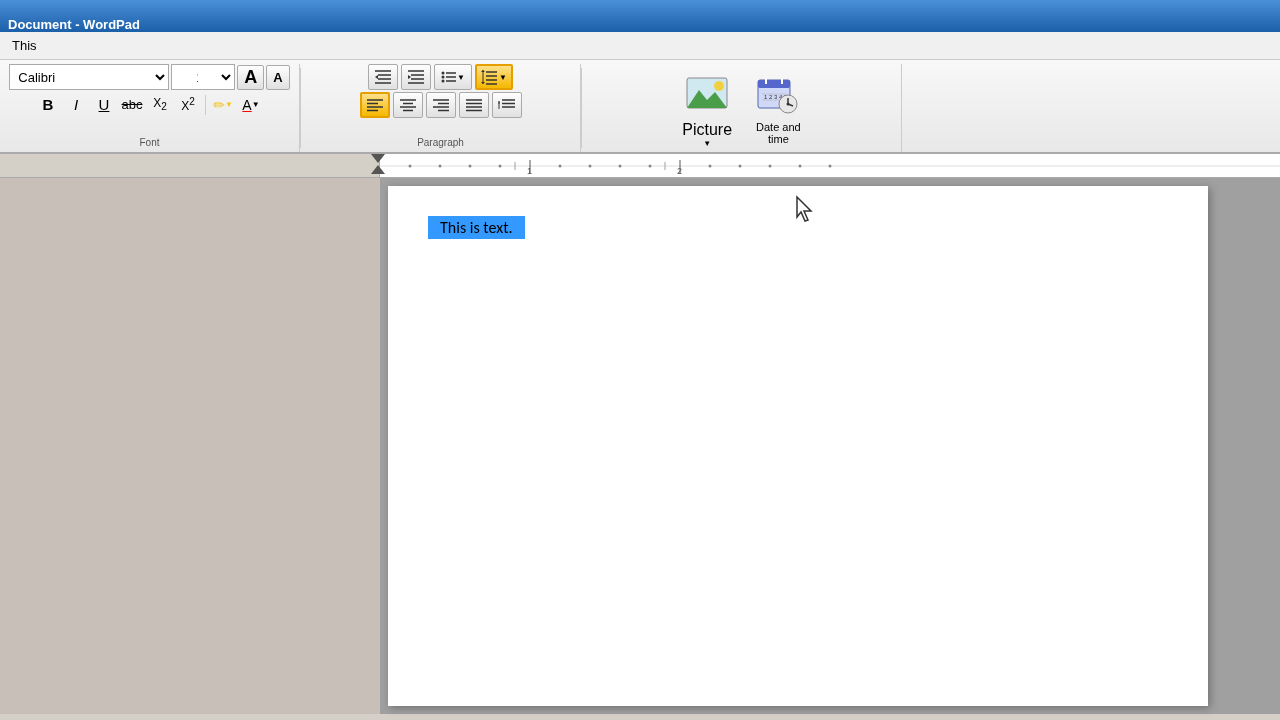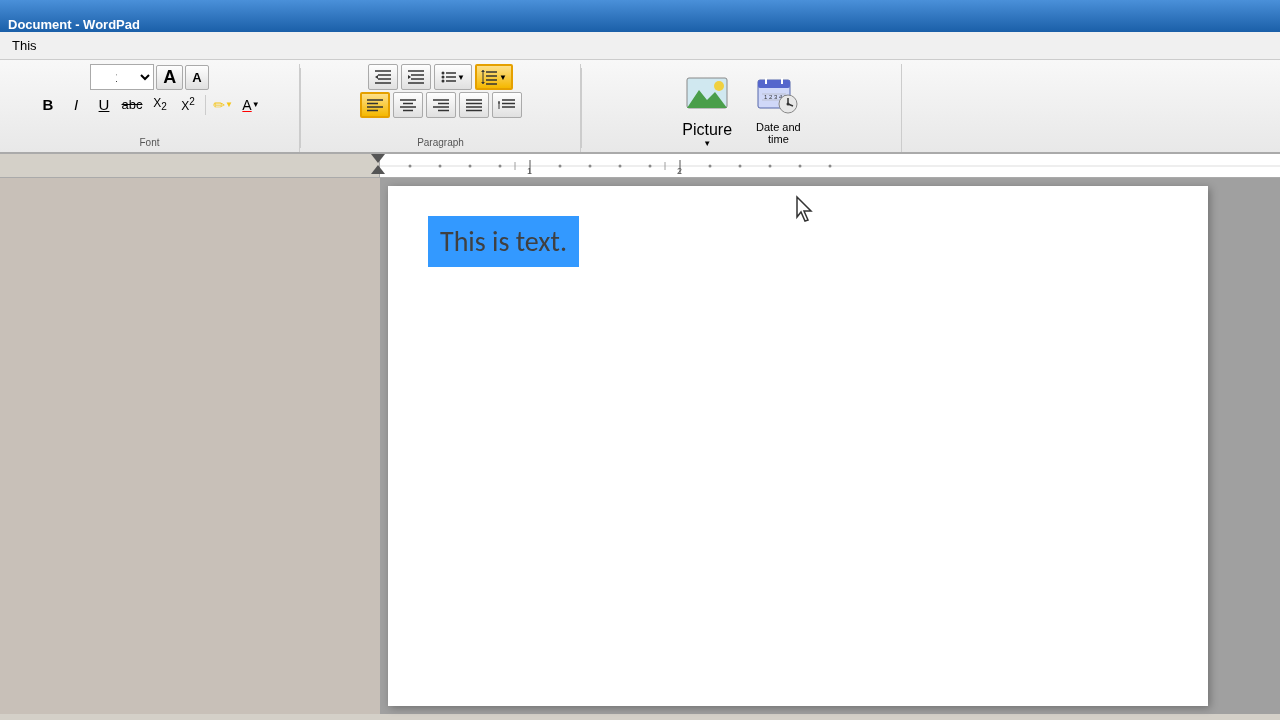--- a/index.html
+++ b/index.html
@@ -216,24 +216,24 @@
       background: white;
       width: 820px;
       min-height: 260px;
       padding: 30px 40px;
       position: relative;
       box-shadow: 2px 2px 8px rgba(0,0,0,0.3);
     }
 
     .selected-text {
       background: #3399ff;
-      color: #404040;
-      font-size: 28px;
+      color: #000000;
+      font-size: 16px;
       font-family: Calibri, sans-serif;
-      padding: 8px 12px;
+      padding: 2px 12px;
       display: inline-block;
     }
 
     .btn-with-dropdown {
       display: flex;
       align-items: center;
     }
 
     
     .ribbon-sections {
@@ -265,20 +265,23 @@
 <div class="menu-bar">
   <span class="menu-item">This</span>
 </div>
 
 <div class="ribbon">
   <div class="ribbon-sections">
 
     <div class="ribbon-group" style="min-width:300px;">
       <div class="ribbon-top-row">
 
+        <select class="font-select">
+          <option>Calibri</option>
+        </select>
 
         <select class="size-select">
           <option>11</option>
         </select>
 
         <div class="grow-shrink-area">
           <button class="ribbon-btn" style="font-size:18px; font-weight:bold; padding: 1px 6px;">A</button>
           <button class="ribbon-btn" style="font-size:13px; font-weight:bold; padding:1px 6px;">A</button>
         </div>
       </div>

